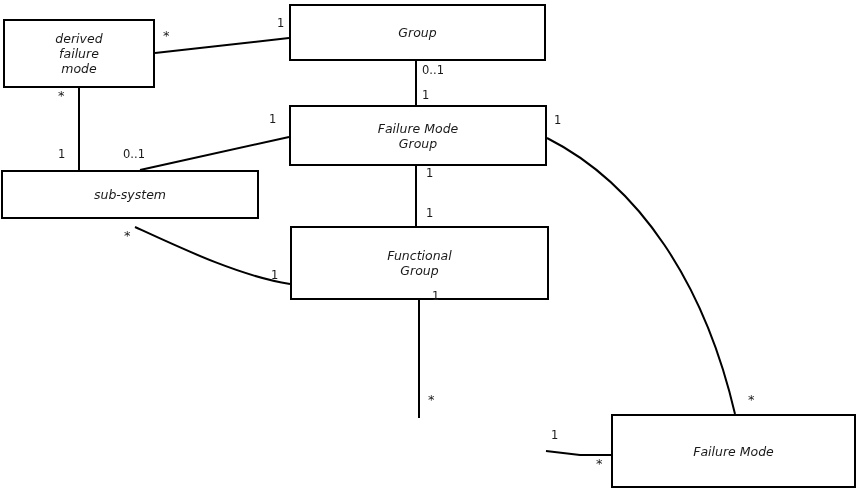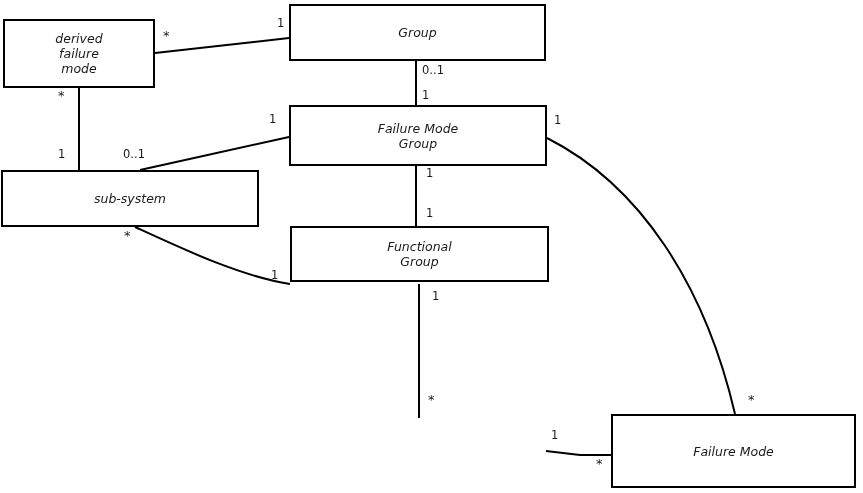--- a/index.html
+++ b/index.html
@@ -92,25 +92,25 @@
 
   <div class="uml-box" style="left:289px; top:4px; width:257px; height:57px;">
     <span class="uml-box-label">Group</span>
   </div>
 
   <div class="uml-box" style="left:289px; top:105px; width:258px; height:61px;">
     <span class="uml-box-label">Failure Mode
 Group</span>
   </div>
 
-  <div class="uml-box" style="left:1px; top:170px; width:258px; height:57px;">
+  <div class="uml-box" style="left:1px; top:170px; width:258px; height:49px;">
     <span class="uml-box-label">sub-system</span>
   </div>
 
-  <div class="uml-box" style="left:290px; top:226px; width:259px; height:56px;">
+  <div class="uml-box" style="left:290px; top:226px; width:259px; height:74px;">
     <span class="uml-box-label">Functional
 Group</span>
   </div>
 
 
   <div class="uml-box" style="left:611px; top:414px; width:245px; height:74px;">
     <span class="uml-box-label">Failure Mode</span>
   </div>
 
   <span class="mult-label star" style="left:163px; top:30px;">*</span>

